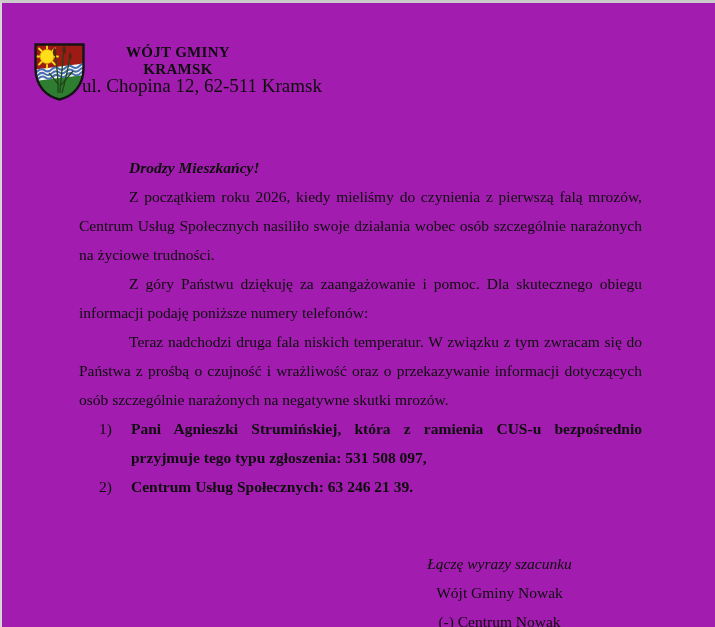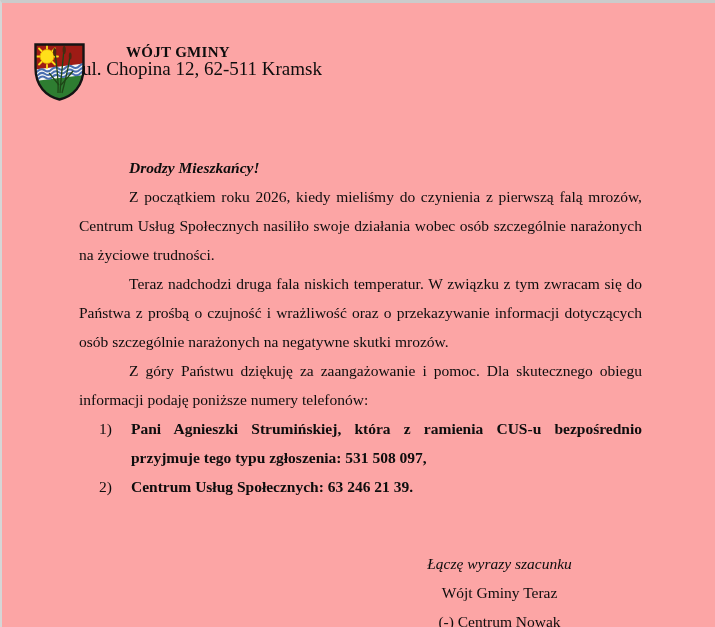--- a/index.html
+++ b/index.html
@@ -1,19 +1,19 @@
 <!DOCTYPE html>
 <html><head>
 <meta charset="utf-8">
 <style>
   html,body{margin:0;padding:0;background:#ffffff;}
   .page{
     position:relative;
     width:715px;height:627px;
-    background:#fca5a5;
+    background:#a21caf;
     box-sizing:border-box;
     border-top:3px solid #cbcbcb;
     border-left:2px solid #d6d6d6;
     font-family:"Liberation Serif","DejaVu Serif",serif;
     color:#0d0d0d;
     overflow:hidden;
   }
   .crest{position:absolute;left:30px;top:38px;width:55px;height:62px;}
   .crest svg{display:block;width:100%;height:100%;}
   .org{position:absolute;left:80px;top:41px;width:192px;text-align:center;}
@@ -79,41 +79,42 @@
           <ellipse cx="32.2" cy="9" rx="1.6" ry="4"></ellipse>
           <ellipse cx="38.2" cy="15" rx="1.4" ry="3.5"></ellipse>
         </g>
       </g>
       <path d="M3.5,3.5 H51.5 V27 C51.5,45 41,55 27.5,58.5 C14,55 3.5,45 3.5,27 Z" fill="none" stroke-width="2.4" stroke="#141414"></path>
     </svg>
   </div>
 
   <div class="org">
     <div class="org-name">WÓJT GMINY</div>
+    <div class="org-name">KRAMSK</div>
     <div class="org-addr">ul. Chopina 12, 62-511 Kramsk</div>
   </div>
 
 
   <div class="body">
     <p class="salutation">Drodzy Mieszkańcy!</p>
     <p class="para">Z początkiem roku 2026, kiedy mieliśmy do czynienia z pierwszą falą mrozów, Centrum Usług Społecznych nasiliło swoje działania wobec osób szczególnie narażonych na życiowe trudności.</p>
+    <p class="para">Z góry Państwu dziękuję za zaangażowanie i pomoc. Dla skutecznego obiegu informacji podaję poniższe numery telefonów:</p>
     <p class="para">Teraz nadchodzi druga fala niskich temperatur. W związku z tym zwracam się do Państwa z prośbą o czujność i wrażliwość oraz o przekazywanie informacji dotyczących osób szczególnie narażonych na negatywne skutki mrozów.</p>
-    <p class="para">Z góry Państwu dziękuję za zaangażowanie i pomoc. Dla skutecznego obiegu informacji podaję poniższe numery telefonów:</p>
 
     <div class="plist">
       <div class="pitem">
         <span class="pmark">1)</span>
         <span class="ptext">Pani Agnieszki Strumińskiej, która z ramienia CUS-u bezpośrednio przyjmuje tego typu zgłoszenia: 531 508 097,</span>
       </div>
       <div class="pitem">
         <span class="pmark">2)</span>
         <span class="ptext">Centrum Usług Społecznych: 63 246 21 39.</span>
       </div>
     </div>
 
     <div class="closing">
       <div class="valediction">Łączę wyrazy szacunku</div>
-      <div>Wójt Gminy Teraz</div>
+      <div>Wójt Gminy Nowak</div>
       <div>(-) Centrum Nowak</div>
     </div>
   </div>
 
 </div>
 
 </body></html>

